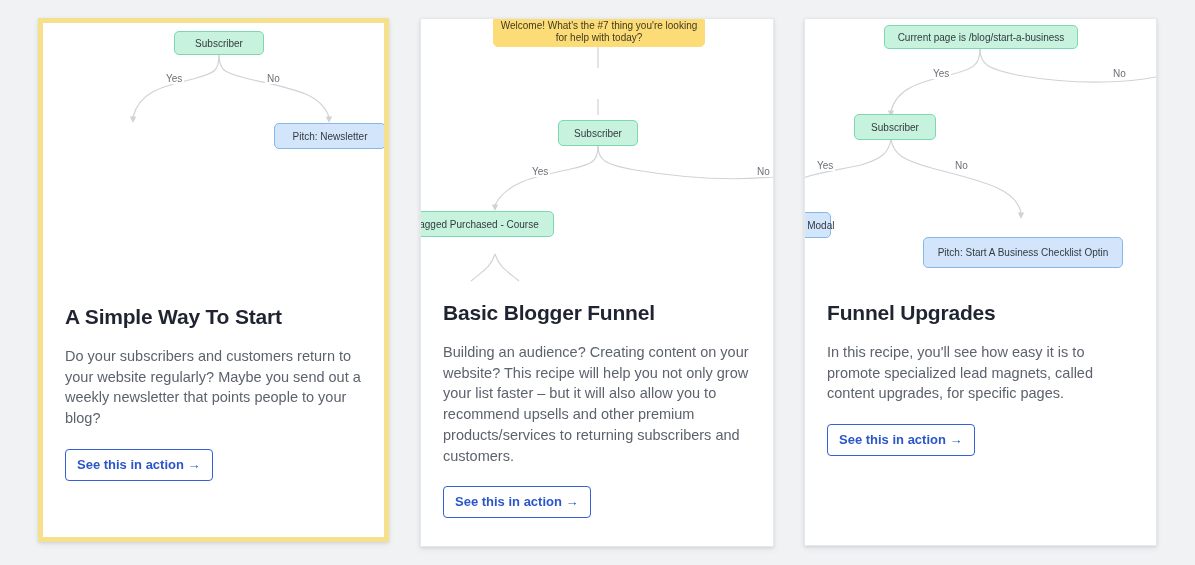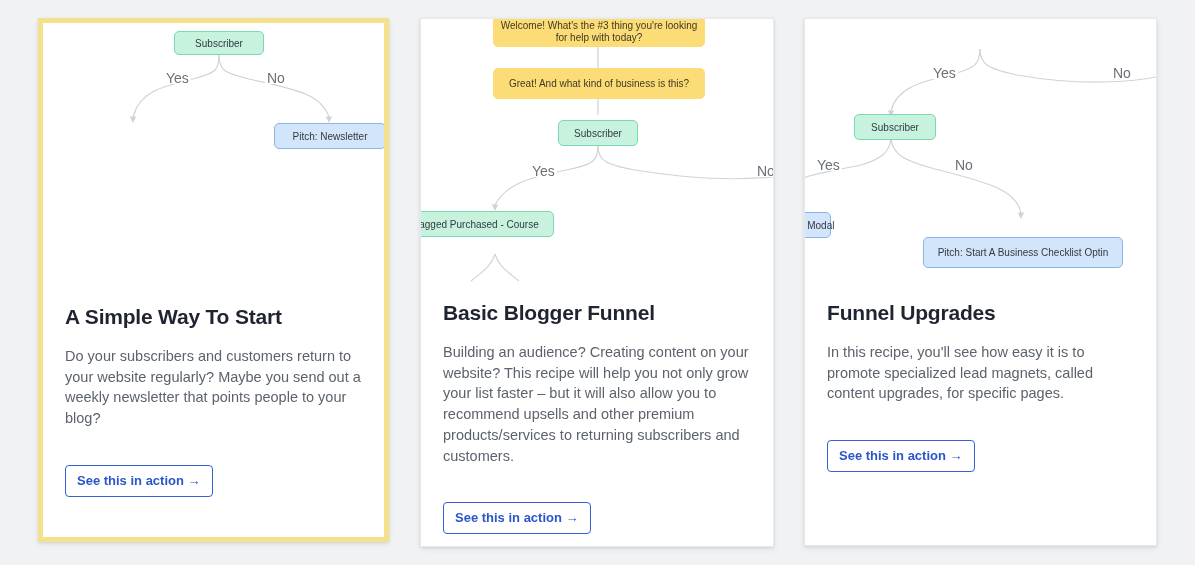--- a/index.html
+++ b/index.html
@@ -53,21 +53,21 @@
     white-space:nowrap;
   }
   .node.wrap{white-space:normal;}
   .node.green{background:#c7f2de;border:1px solid #7cd8b0;}
   .node.blue{background:#d3e5fb;border:1px solid #86b7e8;}
   .node.grey{background:#f4f4f5;border:1px solid #cccdd0;}
   .node.yellow{background:#fcdc77;border:1px solid #fcdc77;color:#3f3a22;}
 
   .edgelabel{
     position:absolute;
-    font-size:14px;
+    font-size:10px;
     color:#6b7078;
     background:#fff;
     padding:0 2px;
     line-height:11px;
   }
 
   .body{
     padding:0 22px;
     box-sizing:border-box;
   }
@@ -89,21 +89,20 @@
     box-sizing:border-box;
     border:1px solid #3461d6;
     border-radius:4px;
     color:#2b56c9;
     font-size:13px;
     font-weight:bold;
     padding:7px 11px 8px 11px;
     background:#fff;
     text-decoration:none;
     cursor:pointer;
-    margin-top:16px;
   }
 </style>
 </head>
 <body>
 
 <div class="board">
 
   <div class="card featured" id="card-1">
     <div class="diagram" style="height:282px;">
       <svg width="341" height="282" viewBox="0 0 341 282">
@@ -136,22 +135,21 @@
           <path d="M177 80 L177 96"></path>
           <path d="M177 127 C177 142, 172 145, 150 150 C112 158, 86 163, 74 186"></path>
           <path d="M177 127 C177 142, 186 146, 214 151 C280 162, 330 160, 352 158"></path>
           <path d="M74 235 C70 248, 62 252, 50 262"></path>
           <path d="M74 235 C78 248, 86 252, 98 262"></path>
         </g>
         <g fill="#cfd3d8">
           <path d="M74 192 l-3.2 -6.5 h6.4 z"></path>
         </g>
       </svg>
-      <div class="node yellow wrap" style="left:72px;top:-3px;width:212px;height:31px;line-height:12px;">Welcome! What's the #3 thing you're looking for help with today?</div>
-      <div class="node yellow wrap" style="left:72px;top:49px;width:212px;height:31px;line-height:12px;">Great! And what kind of business is this?</div>
+      <div class="node yellow wrap" style="left:72px;top:-3px;width:212px;height:31px;line-height:12px;">Welcome! What's the #7 thing you're looking for help with today?</div>
       <div class="node green" style="left:137px;top:101px;width:80px;height:26px;">Subscriber</div>
       <div class="node green" style="left:-22px;top:192px;width:155px;height:26px;">Tagged Purchased - Course</div>
       <div class="edgelabel" style="left:109px;top:147px;">Yes</div>
       <div class="edgelabel" style="left:334px;top:147px;">No</div>
     </div>
     <div class="body">
       <h2 class="card-title">Basic Blogger Funnel</h2>
       <p class="card-desc">Building an audience? Creating content on your website? This recipe will help you not only grow your list faster – but it will also allow you to recommend upsells and other premium products/services to returning subscribers and customers.</p>
       <a class="cta">See this in action →</a>
     </div>
@@ -164,20 +162,21 @@
           <path d="M175 30 C175 46, 168 50, 148 55 C116 63, 92 68, 86 92"></path>
           <path d="M175 30 C175 46, 184 50, 212 56 C280 68, 330 62, 351 58"></path>
           <path d="M86 120 C84 134, 76 140, 56 146 C28 152, 6 155, -4 160"></path>
           <path d="M86 120 C88 136, 100 142, 130 150 C186 164, 212 172, 216 194"></path>
         </g>
         <g fill="#cfd3d8">
           <path d="M86 98 l-3.2 -6.5 h6.4 z"></path>
           <path d="M216 200 l-3.2 -6.5 h6.4 z"></path>
         </g>
       </svg>
+      <div class="node green" style="left:79px;top:6px;width:194px;height:24px;">Current page is /blog/start-a-business</div>
       <div class="node green" style="left:49px;top:95px;width:82px;height:26px;">Subscriber</div>
       <div class="node blue" style="left:-110px;top:193px;width:136px;height:26px;">Pitch: Lead Magnet Optin Modal</div>
       <div class="node blue" style="left:118px;top:193px;width:200px;height:31px;margin-top:25px;">Pitch: Start A Business Checklist Optin</div>
       <div class="edgelabel" style="left:126px;top:49px;">Yes</div>
       <div class="edgelabel" style="left:306px;top:49px;">No</div>
       <div class="edgelabel" style="left:10px;top:141px;">Yes</div>
       <div class="edgelabel" style="left:148px;top:141px;">No</div>
     </div>
     <div class="body">
       <h2 class="card-title">Funnel Upgrades</h2>

